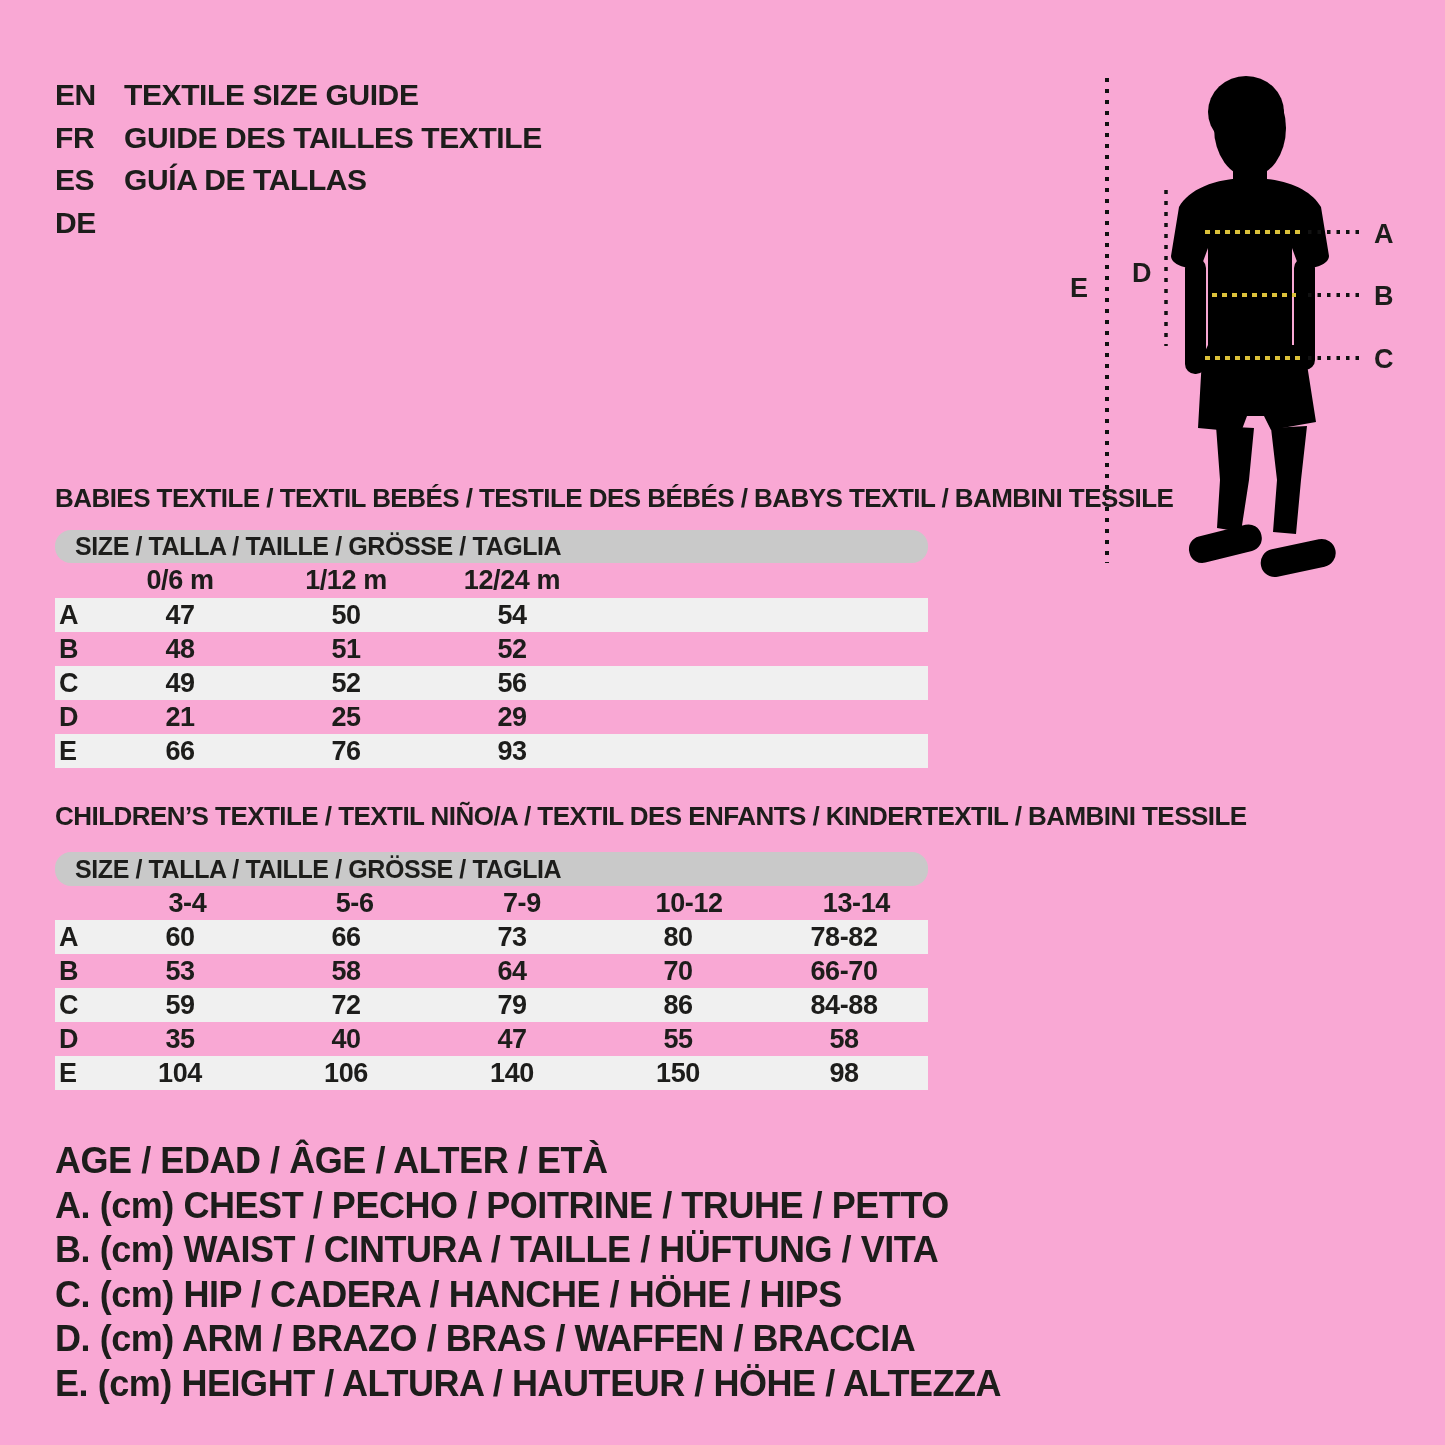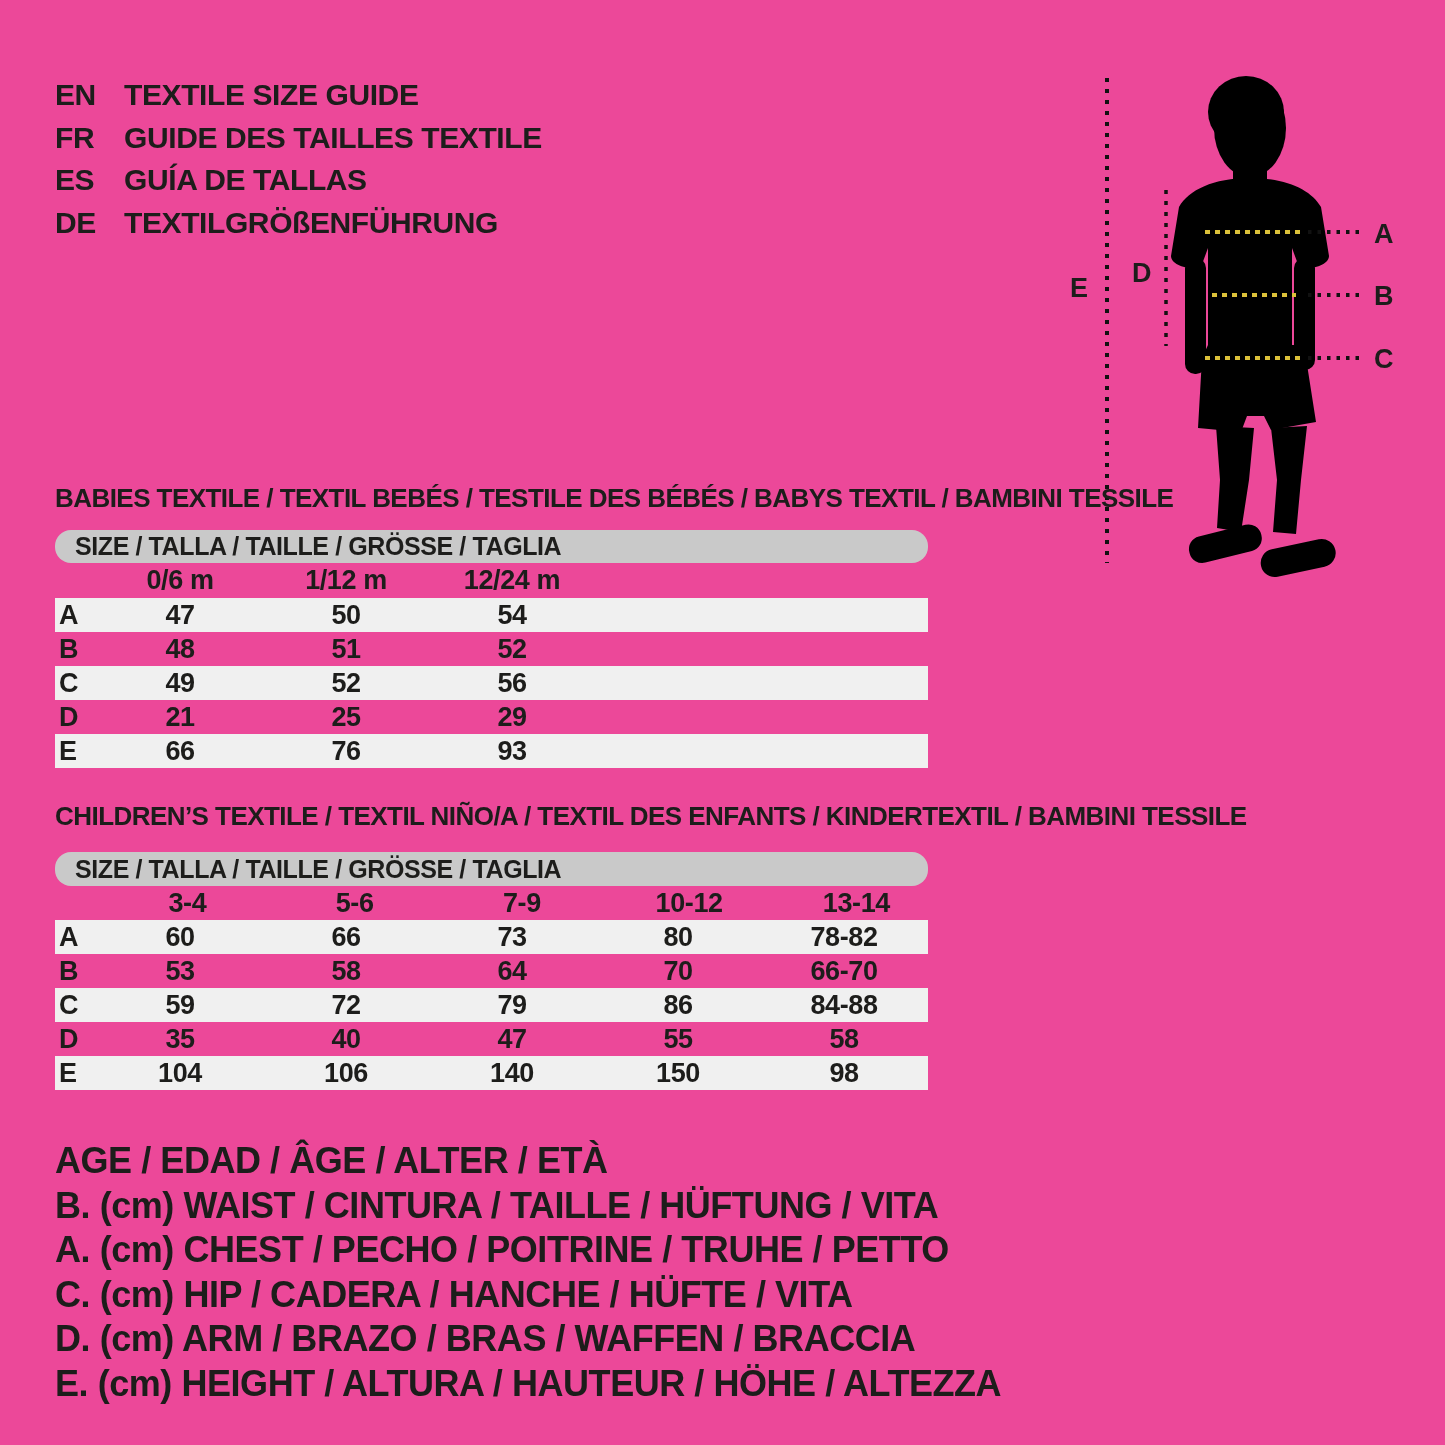--- a/index.html
+++ b/index.html
@@ -1,20 +1,20 @@
 <!DOCTYPE html>
 <html><head>
 <meta charset="utf-8">
 <style>
   * { margin:0; padding:0; box-sizing:border-box; }
   html,body { background:#ffffff; }
   .canvas {
     position:relative;
     width:1445px; height:1445px;
-    background:#ec4899;
+    background:#f9a8d4;
     font-family:"Liberation Sans", sans-serif;
     color:#1d1d1b;
     font-weight:700;
     overflow:hidden;
   }
 
   
   .lang-block { position:absolute; left:55px; top:74px; }
   .lang-row { display:flex; height:42.5px; align-items:center; font-size:30px; letter-spacing:-0.4px; }
   .lang-code { width:69px; }
@@ -54,21 +54,20 @@
     <div class="lang-row">
       <span class="lang-code">FR</span>
       <span class="lang-title">GUIDE DES TAILLES TEXTILE</span>
     </div>
     <div class="lang-row">
       <span class="lang-code">ES</span>
       <span class="lang-title">GUÍA DE TALLAS</span>
     </div>
     <div class="lang-row">
       <span class="lang-code">DE</span>
-      <span class="lang-title">TEXTILGRÖßENFÜHRUNG</span>
     </div>
   </div>
 
   <div class="figure">
     <svg width="395" height="540" viewBox="0 0 395 540">
       <g fill="#000000">
         <ellipse cx="200" cy="68" rx="36" ry="49"></ellipse>
         <ellipse cx="196" cy="52" rx="38" ry="36"></ellipse>
         <rect x="183" y="95" width="34" height="38"></rect>
         <path d="M200,118 C163,118 139,130 129,147 L121,196 C121,205 140,211 151,207 L158,188 L158,292 L242,292 L242,188 L249,207 C260,211 279,205 279,196 L271,147 C261,130 237,118 200,118 Z"></path>
@@ -196,20 +195,20 @@
       <span class="cell">104</span>
       <span class="cell">106</span>
       <span class="cell">140</span>
       <span class="cell">150</span>
       <span class="cell">98</span>
     </div>
   </div>
 
   <div class="legend">
     <div class="legend-line">AGE / EDAD / ÂGE / ALTER / ETÀ</div>
+    <div class="legend-line">A. (cm) CHEST / PECHO / POITRINE / TRUHE / PETTO</div>
     <div class="legend-line">B. (cm) WAIST / CINTURA / TAILLE / HÜFTUNG / VITA</div>
-    <div class="legend-line">A. (cm) CHEST / PECHO / POITRINE / TRUHE / PETTO</div>
-    <div class="legend-line">C. (cm) HIP / CADERA / HANCHE / HÜFTE / VITA</div>
+    <div class="legend-line">C. (cm) HIP / CADERA / HANCHE / HÖHE / HIPS</div>
     <div class="legend-line">D. (cm) ARM / BRAZO / BRAS / WAFFEN / BRACCIA</div>
     <div class="legend-line">E. (cm) HEIGHT / ALTURA / HAUTEUR / HÖHE / ALTEZZA</div>
   </div>
 
 </div>
 
 </body></html>

